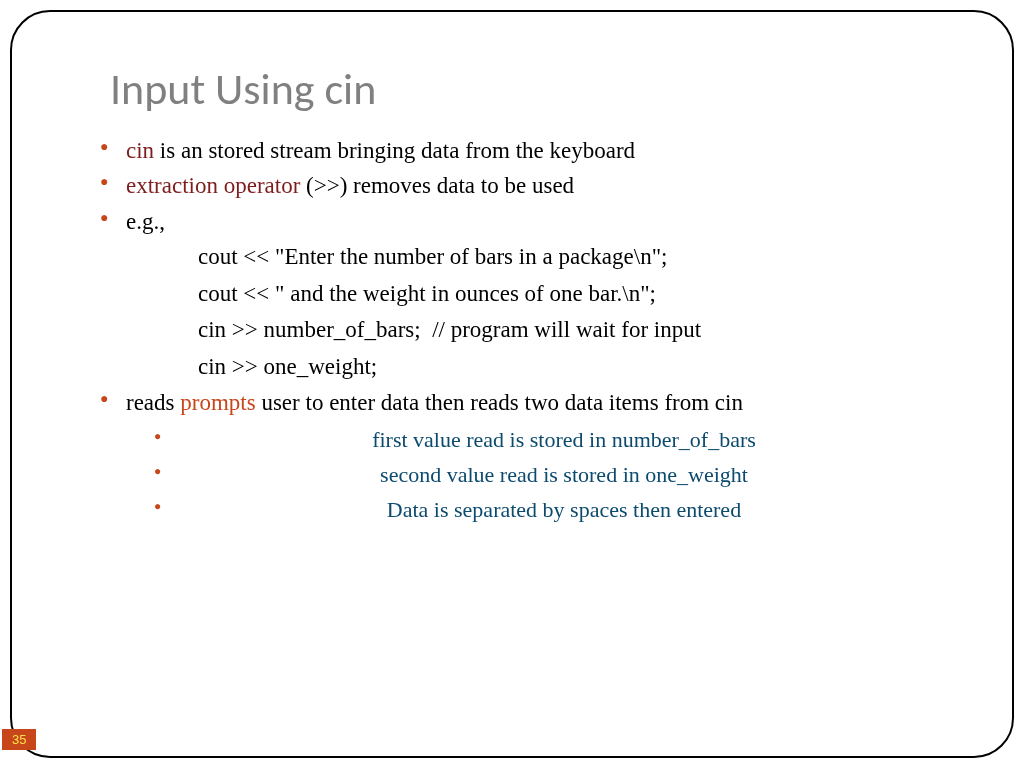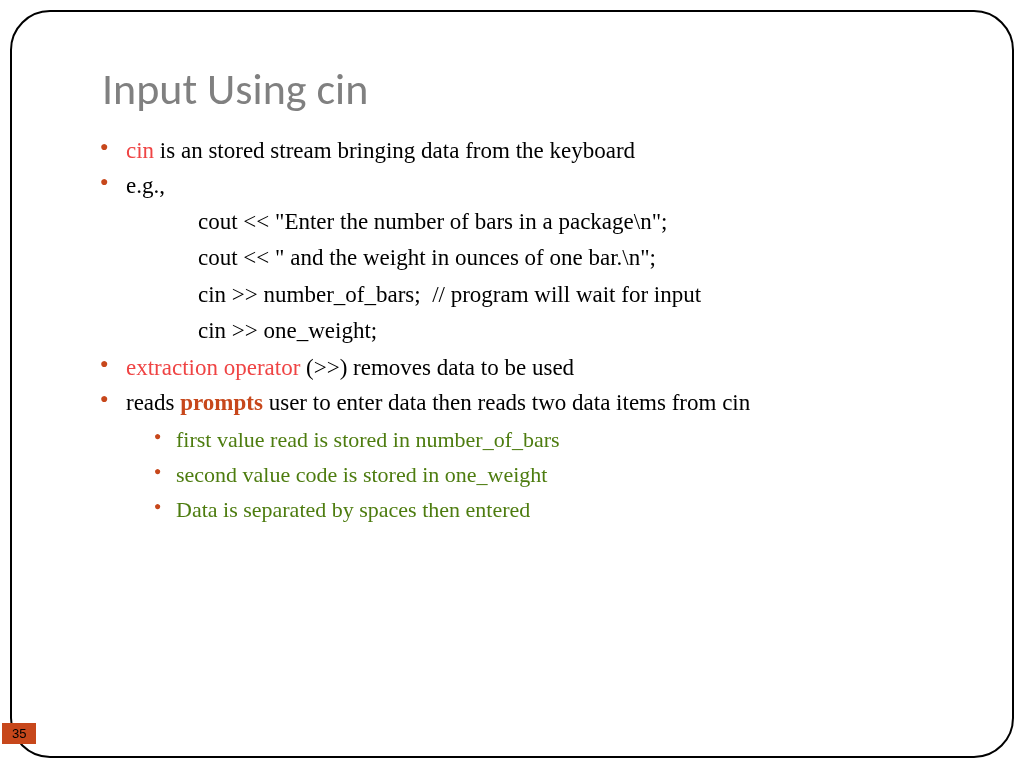--- a/index.html
+++ b/index.html
@@ -13,21 +13,21 @@
     border-radius: 40px;
     background: #fff;
     padding: 50px 60px 40px 70px;
   }
   .title {
     font-family: Calibri, Arial, sans-serif;
     font-size: 44px;
     color: #808080;
     font-weight: 400;
     margin-bottom: 18px;
-    margin-left: 20px;
+    margin-left: 28px;
   }
   ul.top { list-style: none; padding-left: 18px; }
   ul.top > li {
     position: relative;
     font-size: 23px;
     color: #000;
     line-height: 1.45;
     padding-left: 26px;
     margin-bottom: 2px;
   }
@@ -36,77 +36,78 @@
     position: absolute;
     left: 0;
     top: 3px;
     color: #c7471b;
     font-size: 14px;
   }
   ul.sub { list-style: none; padding-left: 28px; margin-top: 4px; }
   ul.sub > li {
     position: relative;
     font-size: 22px;
-    color: #4d7c0f;
+    color: #0c4a6e;
     line-height: 1.5;
     padding-left: 22px;
     margin-bottom: 2px;
+    text-align: center;
   }
   ul.sub > li::before {
     content: "●";
     position: absolute;
     left: 0;
     top: 4px;
     color: #c7471b;
     font-size: 12px;
   }
-  .red { color: #ef4444; }
-  .bold-red { color: #c7471b; font-weight: bold; }
+  .red { color: #7f1d1d; }
+  .bold-red { color: #c7471b; font-weight: normal; }
   .code-block {
     font-size: 23px;
     line-height: 1.5;
     padding-left: 72px;
     margin-top: 2px;
     margin-bottom: 2px;
     white-space: pre;
   }
   .page-num {
     position: absolute;
-    bottom: 12px;
+    bottom: 6px;
     left: -10px;
     background: #c7471b;
-    color: #000000;
+    color: #fde047;
     font-family: Arial, sans-serif;
     font-size: 13px;
     padding: 3px 10px;
     min-width: 32px;
     text-align: center;
   }
 </style>
 </head>
 <body>
 
 <div class="slide">
   <h1 class="title">Input Using cin</h1>
 
   <ul class="top">
     <li><span class="red">cin</span><span> is an stored stream bringing data from the keyboard</span></li>
 
+    <li><span class="red">extraction operator</span><span> (&gt;&gt;) removes data to be used</span></li>
+
     <li><span>e.g.,</span>
       <div class="code-block">cout &lt;&lt; "Enter the number of bars in a package\n";</div>
       <div class="code-block">cout &lt;&lt; " and the weight in ounces of one bar.\n";</div>
       <div class="code-block">cin &gt;&gt; number_of_bars;  // program will wait for input</div>
       <div class="code-block">cin &gt;&gt; one_weight;</div>
     </li>
 
-    <li><span class="red">extraction operator</span><span> (&gt;&gt;) removes data to be used</span></li>
-
     <li><span>reads </span><span class="bold-red">prompts</span><span> user to enter data then reads two data items from cin</span>
       <ul class="sub">
         <li>first value read is stored in number_of_bars</li>
-        <li>second value code is stored in one_weight</li>
+        <li>second value read is stored in one_weight</li>
         <li>Data is separated by spaces then entered</li>
       </ul>
     </li>
   </ul>
 
   <div class="page-num">35</div>
 </div>
 
 </body></html>

